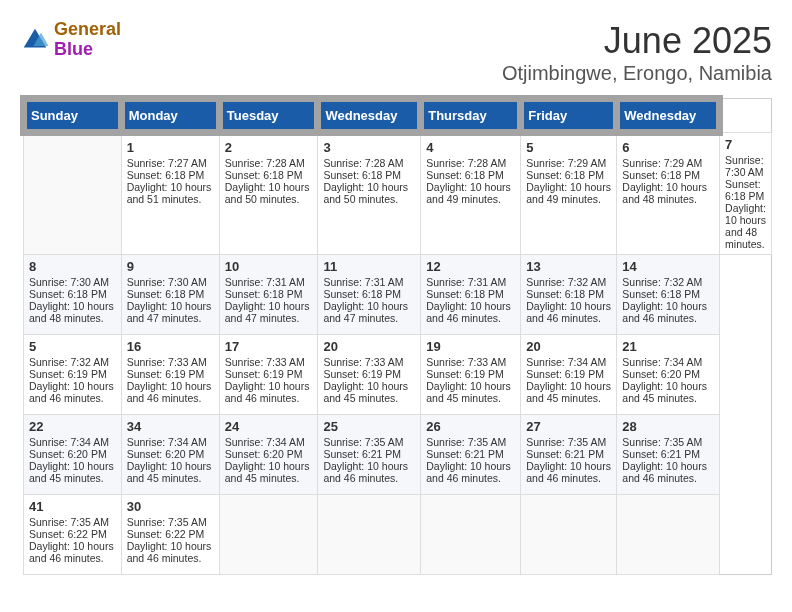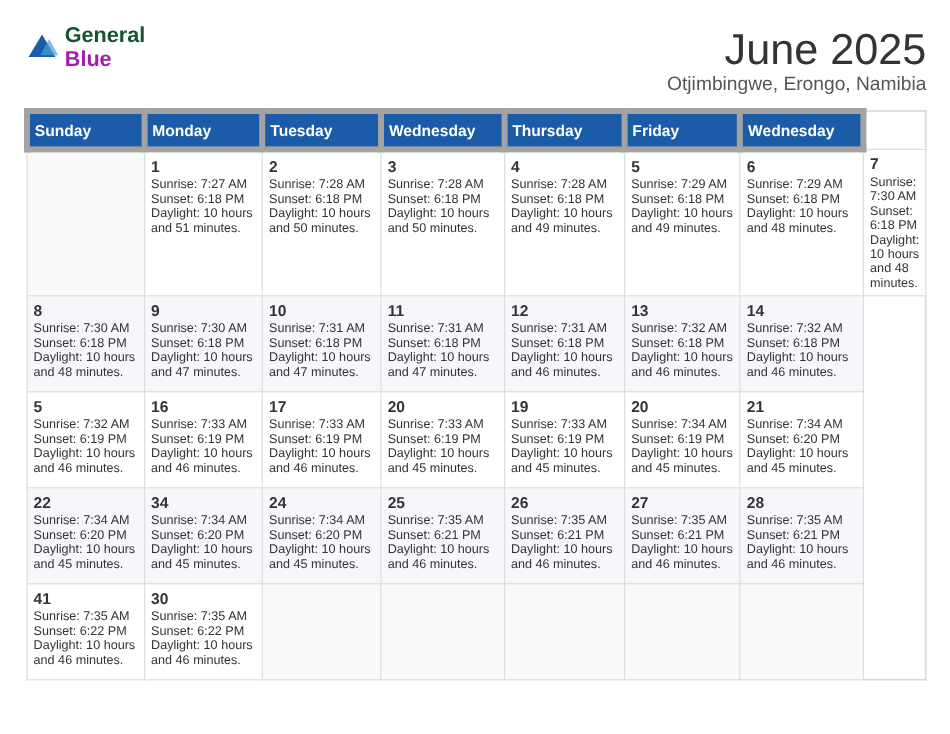--- a/index.html
+++ b/index.html
@@ -21,56 +21,56 @@
       align-items: center;
     }
     .logo-text {
       display: flex;
       flex-direction: column;
       line-height: 1.1;
     }
     .logo-general {
       font-size: 18px;
       font-weight: bold;
-      color: #14532d;
+      color: #a16207;
     }
     .logo-blue {
       font-size: 18px;
       font-weight: bold;
       color: #a21caf;
     }
     .logo-icon {
       width: 30px;
       height: 30px;
       margin-right: 4px;
     }
     .title-block {
       text-align: right;
     }
     .month-title {
       font-size: 36px;
       font-weight: normal;
       color: #333;
     }
     .subtitle {
-      font-size: 16px;
+      font-size: 20px;
       color: #555;
     }
     .calendar {
       width: 100%;
       border-collapse: collapse;
       border: 1px solid #ccc;
     }
     .calendar th {
       background-color: #1a5ca8;
       color: #fff;
       padding: 6px 4px;
       font-size: 13px;
       text-align: left;
-      border: 5px solid #a3a3a3;
+      border: 7px solid #a3a3a3;
     }
     .calendar td {
       vertical-align: top;
       padding: 4px 5px;
       font-size: 10.5px;
       color: #333;
       border: 1px solid #ddd;
       width: calc(100% / 7);
       height: 80px;
       background: #fff;

